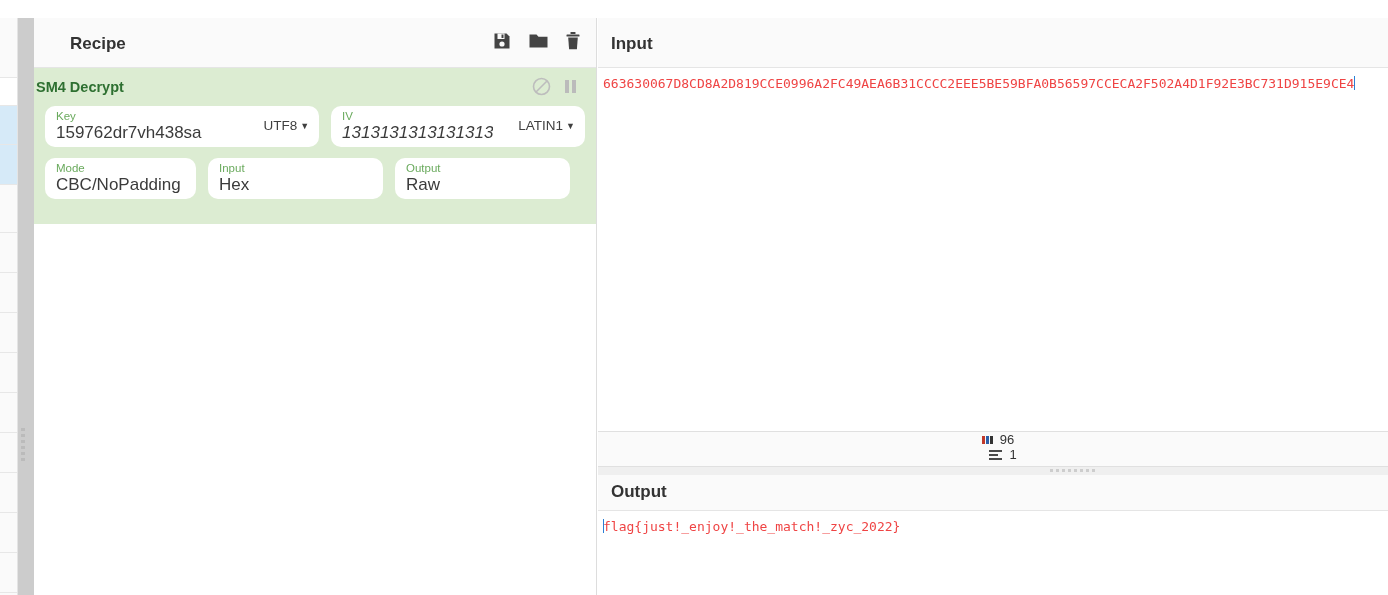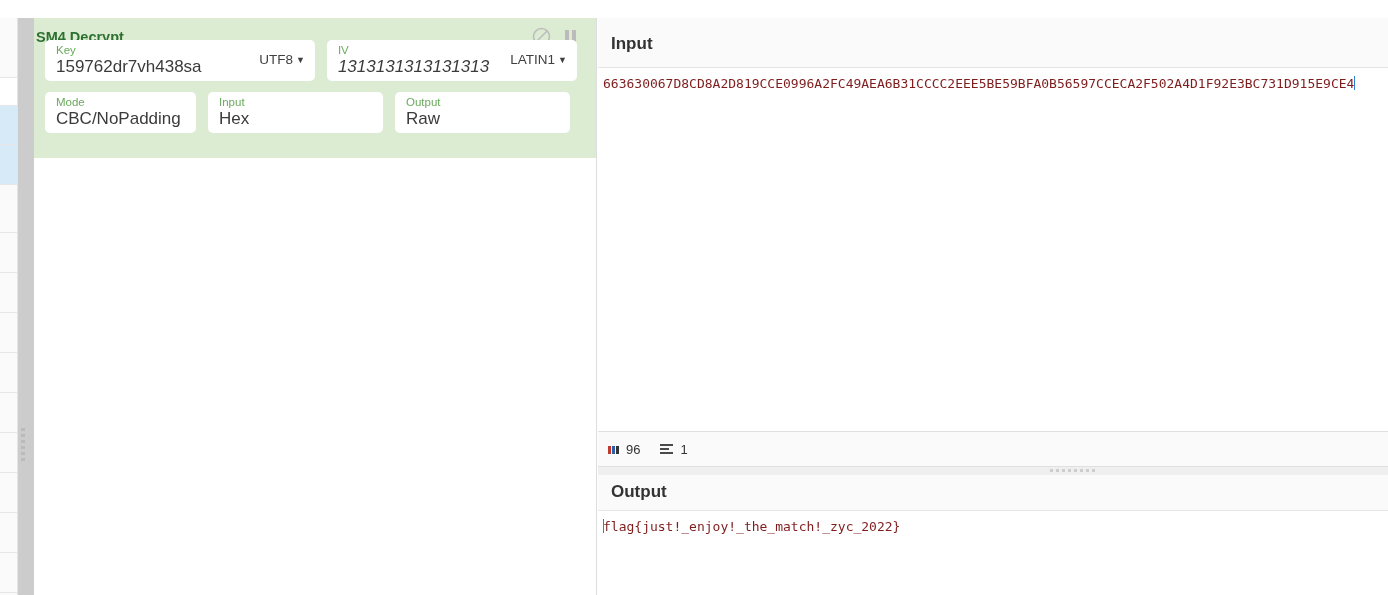--- a/index.html
+++ b/index.html
@@ -76,42 +76,42 @@
   .recipe-icons {
     position: absolute; right: 16px; top: 14px;
     display: flex; gap: 18px; align-items: center;
   }
   .recipe-icons svg { display: block; fill: #444444; }
 
   
   .op {
     position: relative; background: #dcecd2; padding: 0 0 14px 0;
   }
-  .op-head { position: relative; height: 22px; }
+  .op-head { position: relative; height: 38px; }
   .op-name {
     position: absolute; left: 2px; top: 11px;
     font-size: 14.5px; font-weight: bold; color: #2e7031;
   }
   .op-ctrls {
     position: absolute; right: 20px; top: 9px;
     display: flex; gap: 14px; align-items: center;
   }
   .icon-disable { width: 19px; height: 19px; display: block; }
   .icon-disable circle { fill: none; stroke: #bdbdbd; stroke-width: 1.6; }
   .icon-disable line { stroke: #bdbdbd; stroke-width: 1.6; }
   .icon-pause { display: flex; gap: 3px; }
   .icon-pause i { display: block; width: 4px; height: 13px; background: #bbbbbb; }
 
   .args-row { display: flex; padding: 0 11px; margin-bottom: 11px; }
   .arg {
-    position: relative; background: #ffffff; border-radius: 5px;
+    position: relative; background: #ffffff; border-radius: 10px;
     height: 41px; margin-right: 12px;
     display: flex; align-items: center;
   }
-  .arg:last-child { margin-right: 8px; }
+  .arg:last-child { margin-right: 0; }
   .arg-label {
     position: absolute; left: 11px; top: 4px;
     font-size: 11.5px; color: #6aaa5d;
   }
   .arg-value {
     position: absolute; left: 11px; top: 17px;
     font-size: 17px; color: #3b3b3b;
     white-space: nowrap; overflow: hidden;
   }
   .arg-select {
@@ -145,35 +145,35 @@
     position: absolute; left: 13px; top: 16px;
     font-size: 17px; font-weight: bold; color: #333333;
   }
 
   .input-area {
     position: absolute; left: 0; top: 50px; width: 790px; height: 363px;
     background: #ffffff; overflow: hidden;
   }
   .code-text {
     font-family: "DejaVu Sans Mono", monospace;
-    font-size: 13px; color: #7f1d1d;
+    font-size: 13px; color: #ef4444;
     white-space: pre; padding: 7px 0 0 5px;
     line-height: 18px;
   }
   .caret-bar {
     display: inline-block; width: 1px; height: 14px;
     background: #2b7fd5; vertical-align: -2px;
   }
   .caret-bar.lead { margin-right: -1px; }
 
   .status-bar {
     position: absolute; left: 0; top: 413px; width: 790px; height: 36px;
     background: #fafafa;
     border-top: 1px solid #e0e0e0; border-bottom: 1px solid #e0e0e0;
-    display: flex; align-items: center;
+    display: flex; align-items: center; flex-direction: column;
   }
   .stat { display: flex; align-items: center; margin-left: 10px; }
   .stat-num { font-size: 13px; color: #333333; margin-left: 7px; }
   .abc-icon { display: flex; align-items: flex-end; gap: 1px; height: 9px; }
   .abc-icon i { display:block; width: 3px; }
   .abc-icon i.r { height: 8px; background: #c0392b; }
   .abc-icon i.b { height: 8px; background: #2c5fa8; }
   .abc-icon i.k { height: 8px; background: #333333; }
   .lines-icon { display: flex; flex-direction: column; gap: 2px; }
   .lines-icon i { display:block; height: 2px; background: #4a4a4a; }
@@ -234,20 +234,45 @@
         <i></i>
         <i></i>
         <i></i>
         <i></i>
         <i></i>
     </div>
   </div>
 
   <div class="recipe-panel">
 
+    <div class="recipe-header">
+      <div class="recipe-title" style="left:36px">Recipe</div>
+      <div class="recipe-icons">
+        <span>
+          <svg width="18" height="18" viewBox="0 0 18 18" aria-hidden="true">
+            <path d="M1.5 1.5h12l3 3v12h-15z"></path>
+            <rect x="4.5" y="1.5" width="7" height="5.5" fill="#fafafa"></rect>
+            <rect x="8.5" y="2.5" width="2" height="3.5" fill="#444"></rect>
+            <circle cx="9" cy="12" r="2.6" fill="#fafafa"></circle>
+          </svg>
+        </span>
+        <span>
+          <svg width="19" height="16" viewBox="0 0 19 16" aria-hidden="true">
+            <path d="M0.5 1.5h7l2 2.2h9v10.8h-18z"></path>
+          </svg>
+        </span>
+        <span>
+          <svg width="14" height="18" viewBox="0 0 14 18" aria-hidden="true">
+            <rect x="4.5" y="0" width="5" height="2" rx="0.6"></rect>
+            <rect x="0.5" y="2.4" width="13" height="2.2" rx="0.6"></rect>
+            <path d="M2.2 5.6h9.6l-0.9 11.6h-7.8z"></path>
+          </svg>
+        </span>
+      </div>
+    </div>
 
     <div class="op">
       <div class="op-head">
         <div class="op-name" style="left:2px">SM4 Decrypt</div>
         <div class="op-ctrls">
           <span>
             <svg class="icon-disable" viewBox="0 0 19 19" aria-hidden="true">
               <circle cx="9.5" cy="9.5" r="8"></circle>
               <line x1="4" y1="15" x2="15" y2="4"></line>
             </svg>

